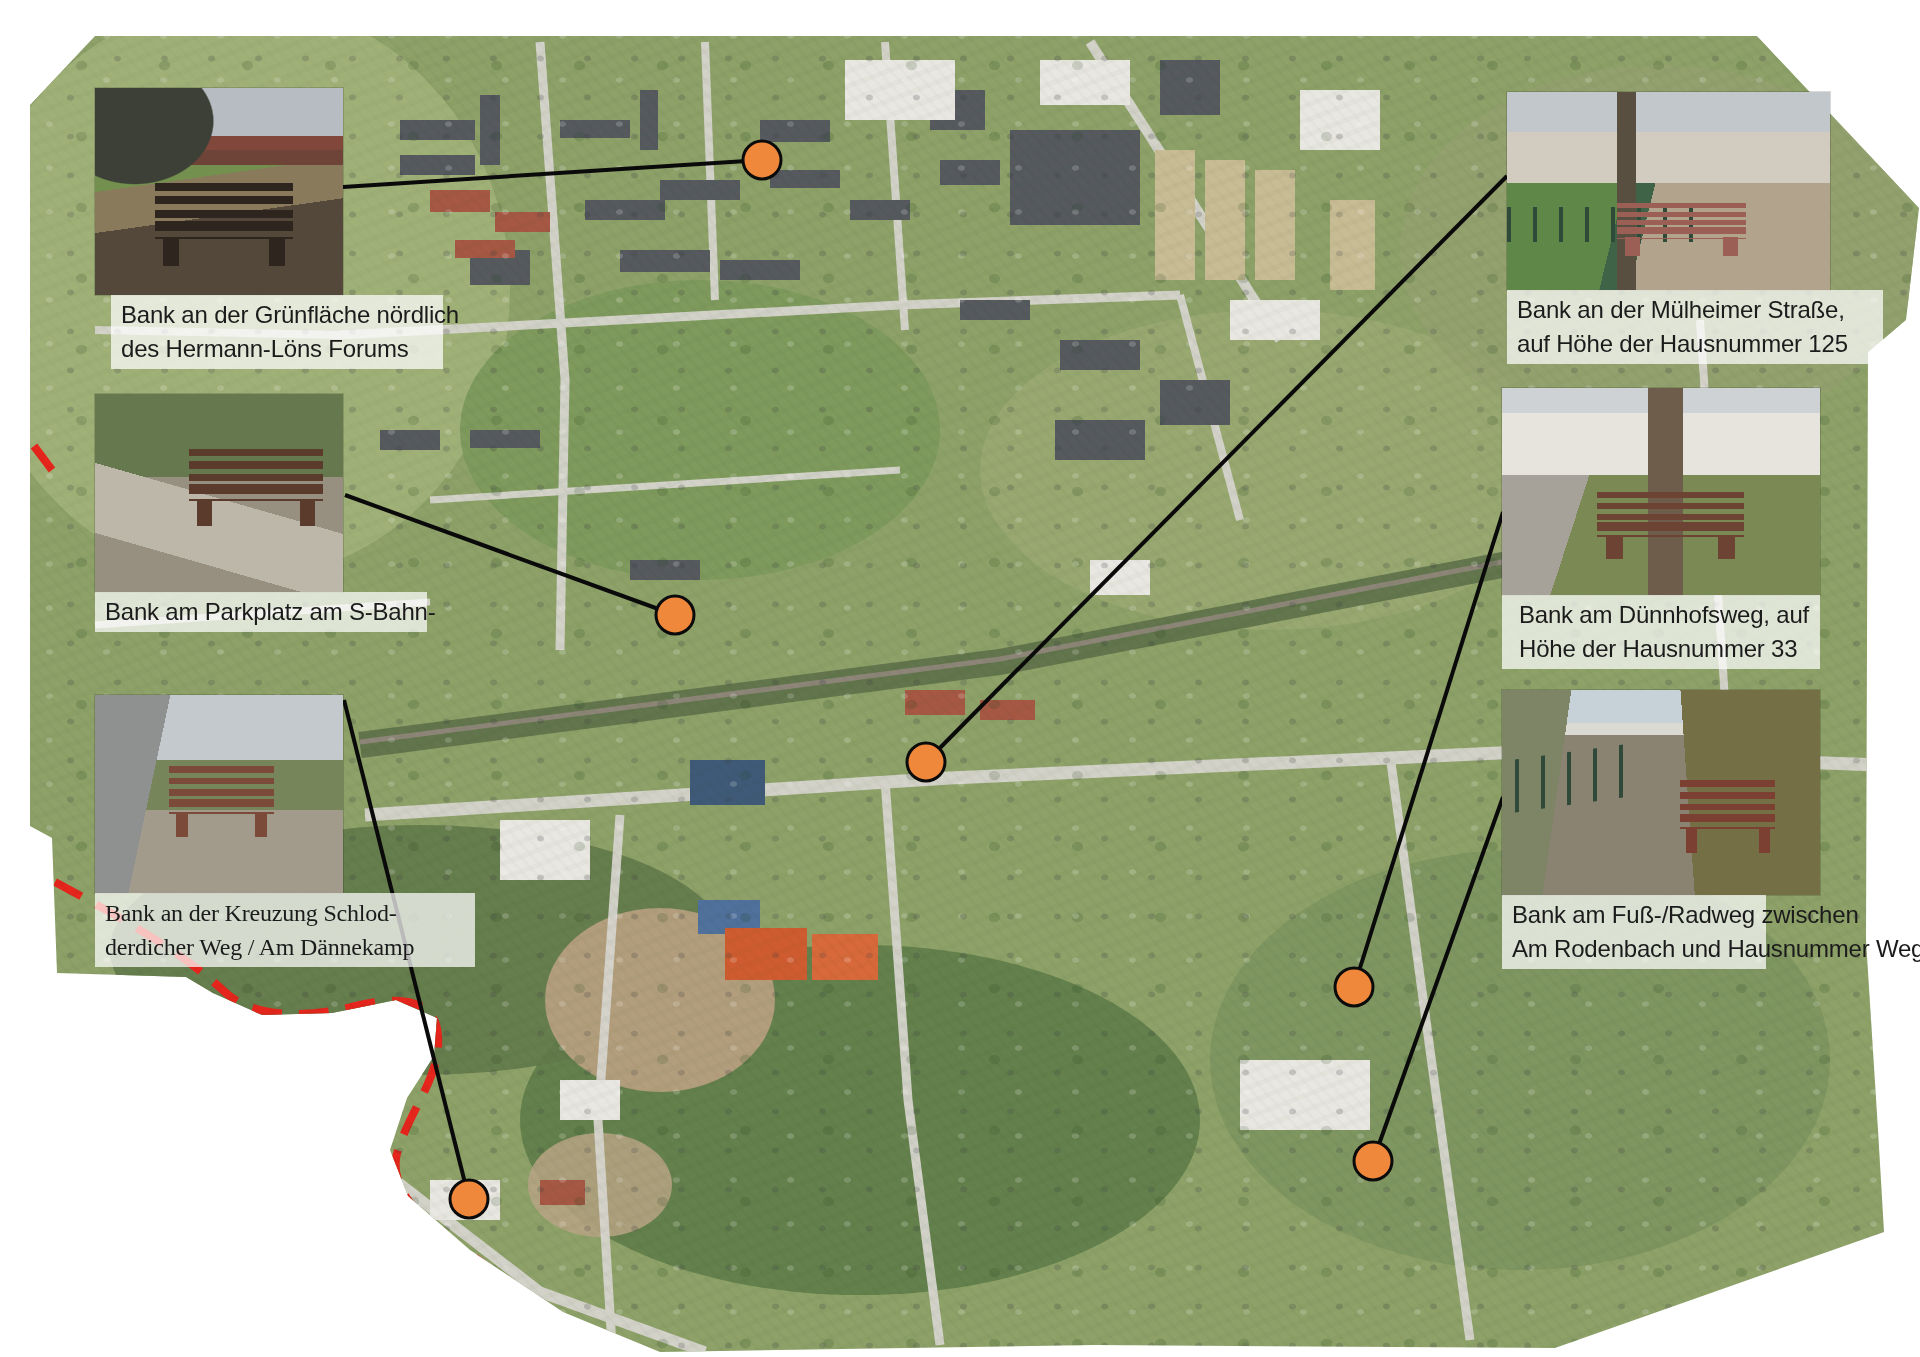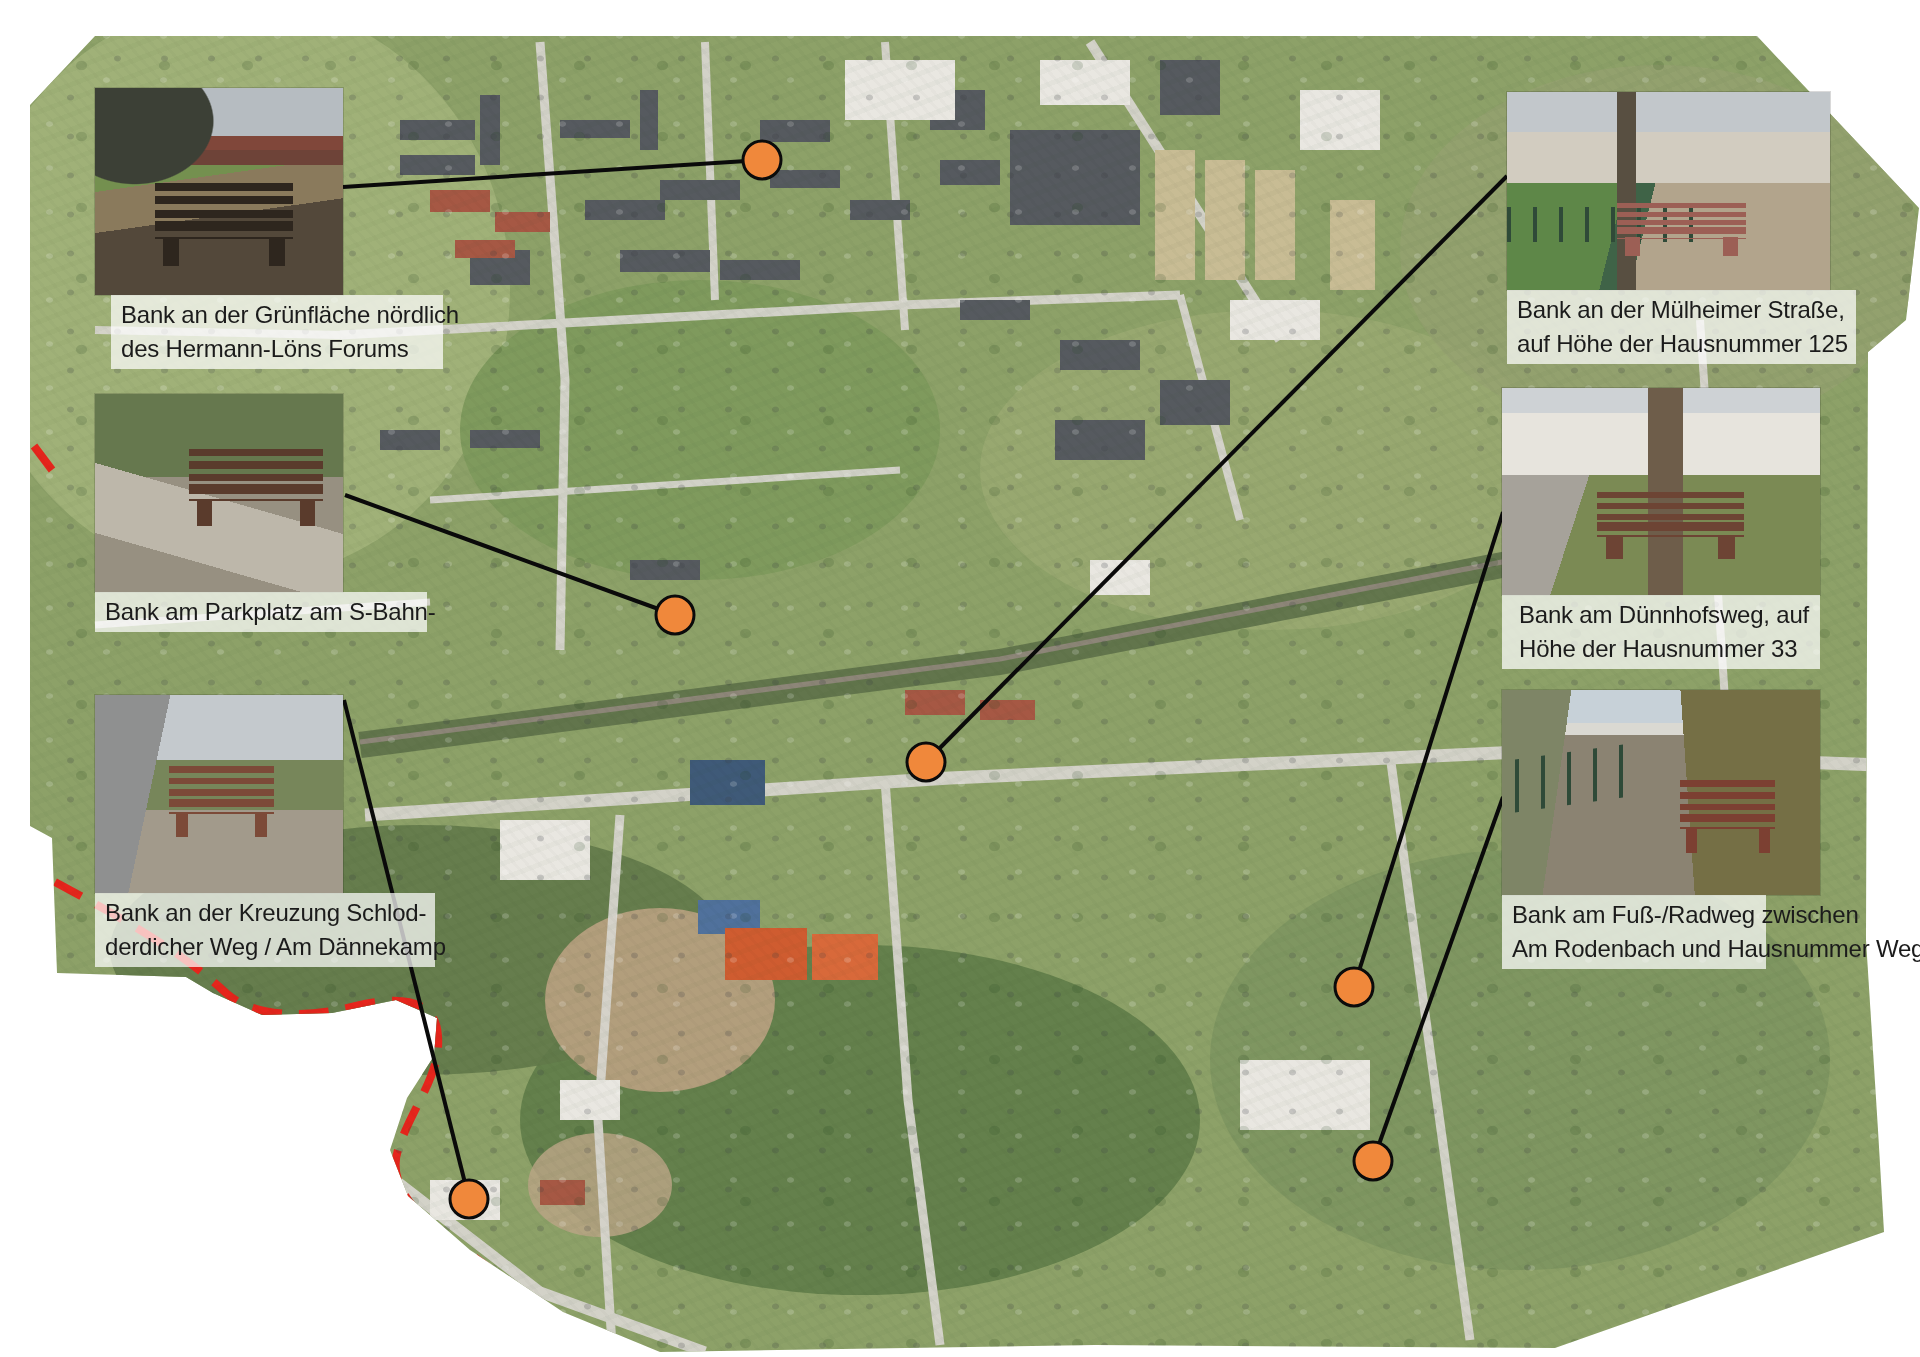--- a/index.html
+++ b/index.html
@@ -212,30 +212,30 @@
   <div class="photo p2" style="left:95px;top:394px;width:248px;height:198px;">
     <div class="bench" style="--w:#5a3b2c;left:38%;top:28%;width:54%;height:26%;"></div>
   </div>
   <div class="caption" style="left:95px;top:592px;width:332px;">
     <span>Bank am Parkplatz am S-Bahn-</span>
   </div>
 
   <div class="photo p3" style="left:95px;top:695px;width:248px;height:198px;">
     <div class="bench" style="--w:#7c4a38;left:30%;top:36%;width:42%;height:24%;"></div>
   </div>
-  <div class="caption" style="left:95px;top:893px;width:340px;">
+  <div class="caption" style="left:95px;top:893px;width:380px;font-family:Liberation Serif, serif;">
     <span>Bank an der Kreuzung Schlod-</span>
     <span>derdicher Weg / Am Dännekamp</span>
   </div>
 
   <div class="photo p4" style="left:1507px;top:92px;width:323px;height:198px;">
     <div class="fence" style="left:0;top:58%;width:60%;height:18%;"></div>
     <div class="bench" style="--w:#9c5f55;left:34%;top:56%;width:40%;height:18%;"></div>
   </div>
-  <div class="caption" style="left:1507px;top:290px;width:349px;">
+  <div class="caption" style="left:1507px;top:290px;width:376px;">
     <span>Bank an der Mülheimer Straße,</span>
     <span>auf Höhe der Hausnummer 125</span>
   </div>
 
   <div class="photo p5" style="left:1502px;top:388px;width:318px;height:207px;">
     <div class="bench" style="--w:#6d4434;left:30%;top:50%;width:46%;height:22%;"></div>
   </div>
   <div class="caption" style="left:1502px;top:595px;width:318px;padding-left:17px;">
     <span>Bank am Dünnhofsweg, auf</span>
     <span>Höhe der Hausnummer 33</span>

